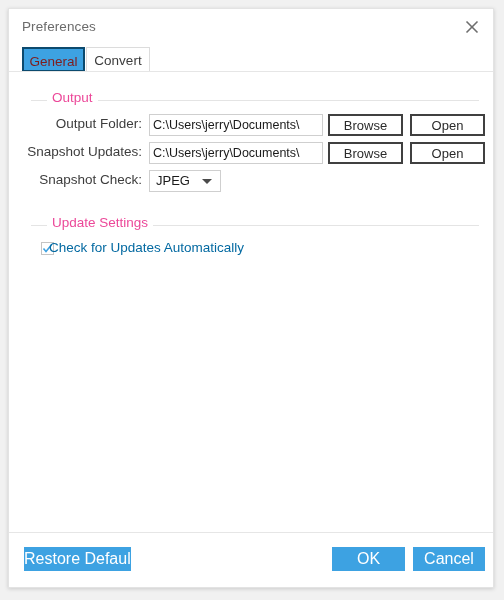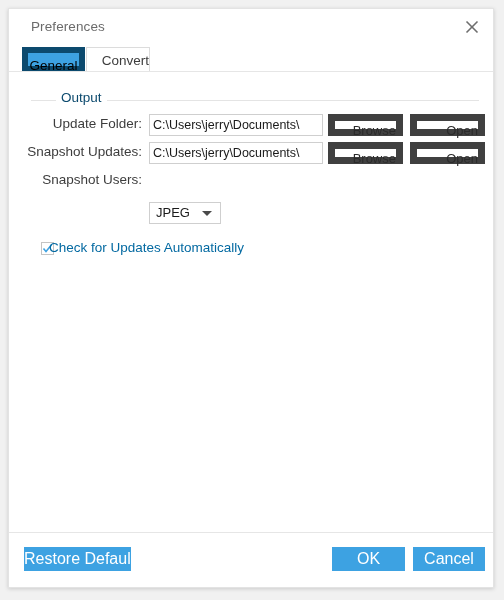--- a/index.html
+++ b/index.html
@@ -27,21 +27,21 @@
 
   
   #titlebar {
     position: absolute;
     left: 0; top: 0;
     width: 100%;
     height: 38px;
   }
   #title-text {
     position: absolute;
-    left: 22px;
+    left: 13px;
     top: 10px;
     font-size: 13.5px;
     color: #6b6b6b;
     letter-spacing: 0.1px;
   }
   #close-button {
     position: absolute;
     right: 6px;
     top: 4px;
     width: 30px;
@@ -64,31 +64,31 @@
     height: 25px;
     line-height: 25px;
     font-size: 13.5px;
     text-align: center;
     box-sizing: border-box;
     cursor: pointer;
     white-space: nowrap;
   }
   .tab.active {
     background: #3da2e2;
-    color: #000000;
-    border: 6px solid #0c4a6e;
+    color: #7f1d1d;
+    border: 2px solid #0c4a6e;
   }
   .tab.inactive {
     background: #ffffff;
     color: #3d3d3d;
     border: 1px solid #dcdcdc;
     border-bottom: 1px solid #ffffff;
   }
   #tab-general { left: 13px;  width: 63px; }
-  #tab-convert { left: 77px;  width: 64px; text-align: right; }
+  #tab-convert { left: 77px;  width: 64px; }
 
   #tabstrip-rule {
     position: absolute;
     left: 0;
     top: 62px;
     width: 100%;
     height: 1px;
     background: #e6e6e6;
   }
 
@@ -102,26 +102,26 @@
   }
 
   .group-header {
     position: absolute;
     height: 16px;
     left: 22px;
     right: 14px;
   }
   .group-header .legend {
     position: absolute;
-    left: 25px;
+    left: 16px;
     top: -3px;
     padding: 0 5px;
     background: #ffffff;
     font-size: 13.5px;
-    color: #0c4a6e;
+    color: #ec4899;
     white-space: nowrap;
     z-index: 2;
   }
   .group-header .rule {
     position: absolute;
     left: 0;
     right: 0;
     top: 7px;
     height: 1px;
     background: #e4e4e4;
@@ -152,25 +152,25 @@
     padding-left: 3px;
     overflow: hidden;
     white-space: nowrap;
     cursor: text;
   }
 
   .push-button {
     position: absolute;
     height: 22px;
     background: #ffffff;
-    border: 7px solid #404040;
+    border: 2px solid #404040;
     box-sizing: border-box;
     font-size: 13px;
     color: #2b2b2b;
-    text-align: right;
+    text-align: center;
     line-height: 20px;
     cursor: pointer;
     white-space: nowrap;
   }
 
   .combo {
     position: absolute;
     height: 22px;
     background: #ffffff;
     border: 1px solid #cfcfcf;
@@ -282,36 +282,40 @@
   </div>
   <div id="tabstrip-rule"></div>
 
   <div id="content">
 
     <div class="group-header" id="group-output">
       <div class="rule"></div>
       <div class="legend">Output</div>
     </div>
 
-    <div class="field-label" style="left:13px; top:44px;">Update Folder:</div>
+    <div class="field-label" style="left:13px; top:44px;">Output Folder:</div>
     <div class="text-field" style="left:140px; top:42px; width:174px;">C:\Users\jerry\Documents\</div>
     <div class="push-button" style="left:319px; top:42px; width:75px;">Browse</div>
     <div class="push-button" style="left:401px; top:42px; width:75px;">Open</div>
 
     <div class="field-label" style="left:13px; top:72px;">Snapshot Updates:</div>
     <div class="text-field" style="left:140px; top:70px; width:174px;">C:\Users\jerry\Documents\</div>
     <div class="push-button" style="left:319px; top:70px; width:75px;">Browse</div>
     <div class="push-button" style="left:401px; top:70px; width:75px;">Open</div>
 
-    <div class="field-label" style="left:13px; top:100px;">Snapshot Users:</div>
-    <div class="combo" style="left:140px; top:98px; width:72px;margin-top:32px;">
+    <div class="field-label" style="left:13px; top:100px;">Snapshot Check:</div>
+    <div class="combo" style="left:140px; top:98px; width:72px;">
       <span class="combo-value">JPEG</span>
       <span class="combo-arrow"></span>
     </div>
 
+    <div class="group-header" id="group-update">
+      <div class="rule"></div>
+      <div class="legend">Update Settings</div>
+    </div>
 
     <div id="checkbox-row">
       <span id="checkbox-box">
         <span>
           <svg width="11" height="11" viewBox="0 0 11 11">
             <polyline points="1.5,5.5 4,8.5 9.5,1.8" fill="none" stroke="#3da2e2" stroke-width="1.5"></polyline>
           </svg>
         </span>
       </span>
       <span id="checkbox-label">Check for Updates Automatically</span>

